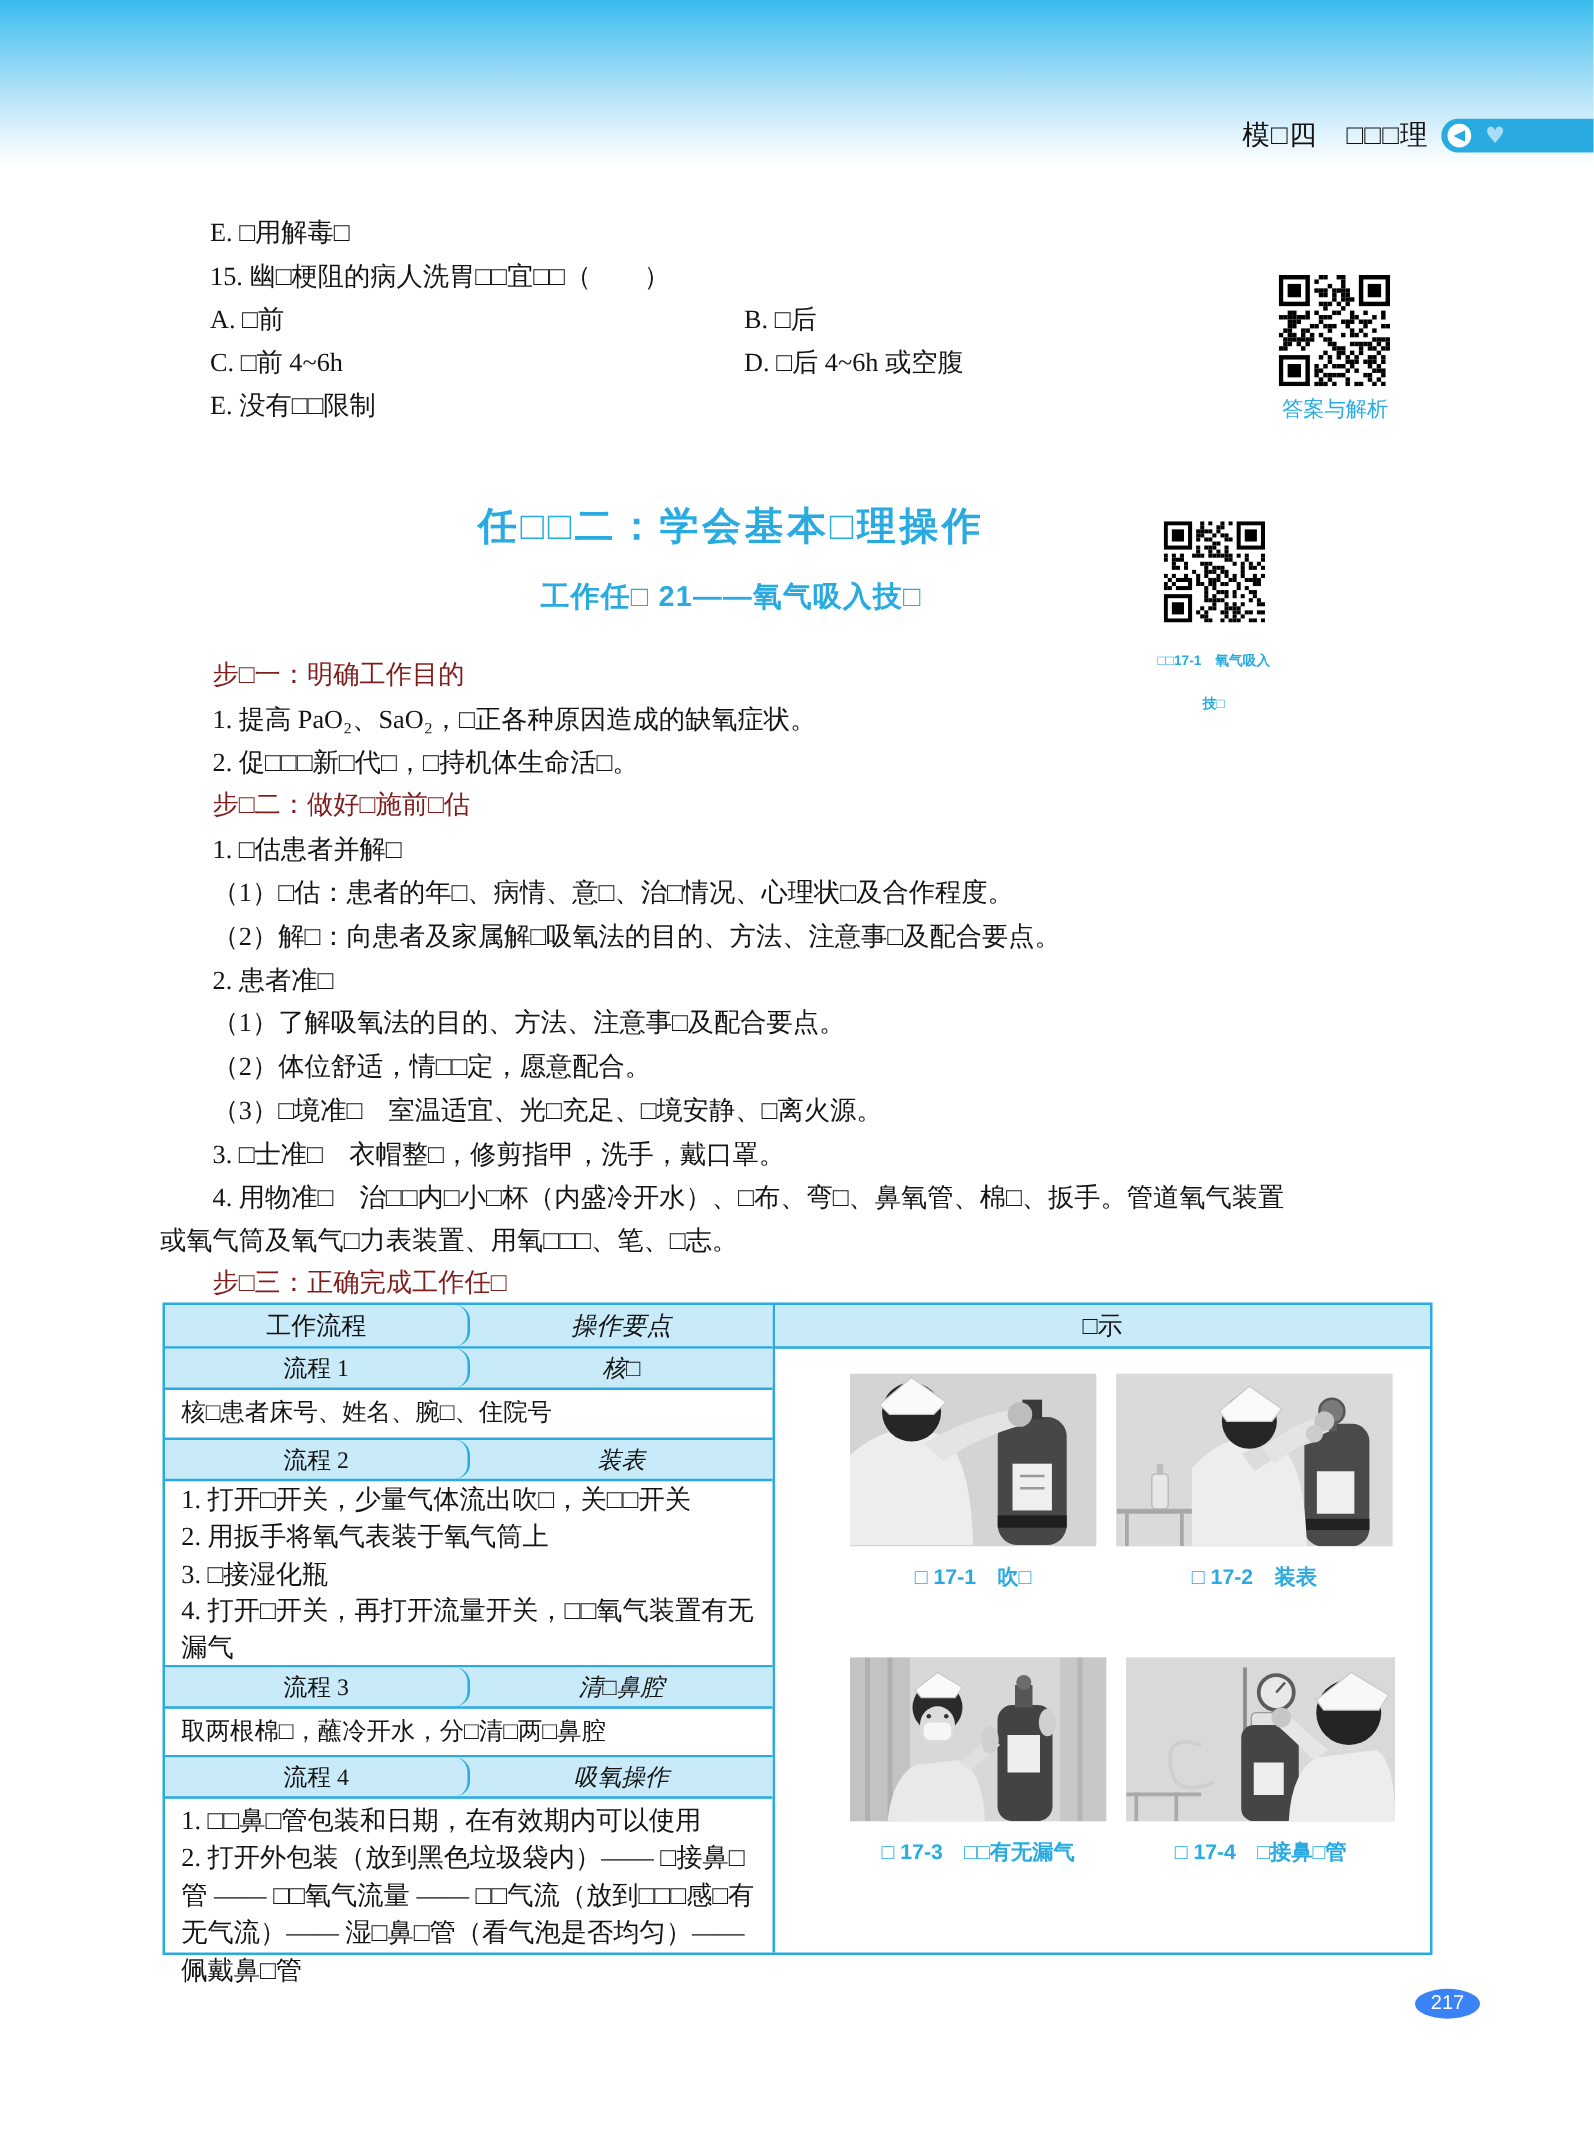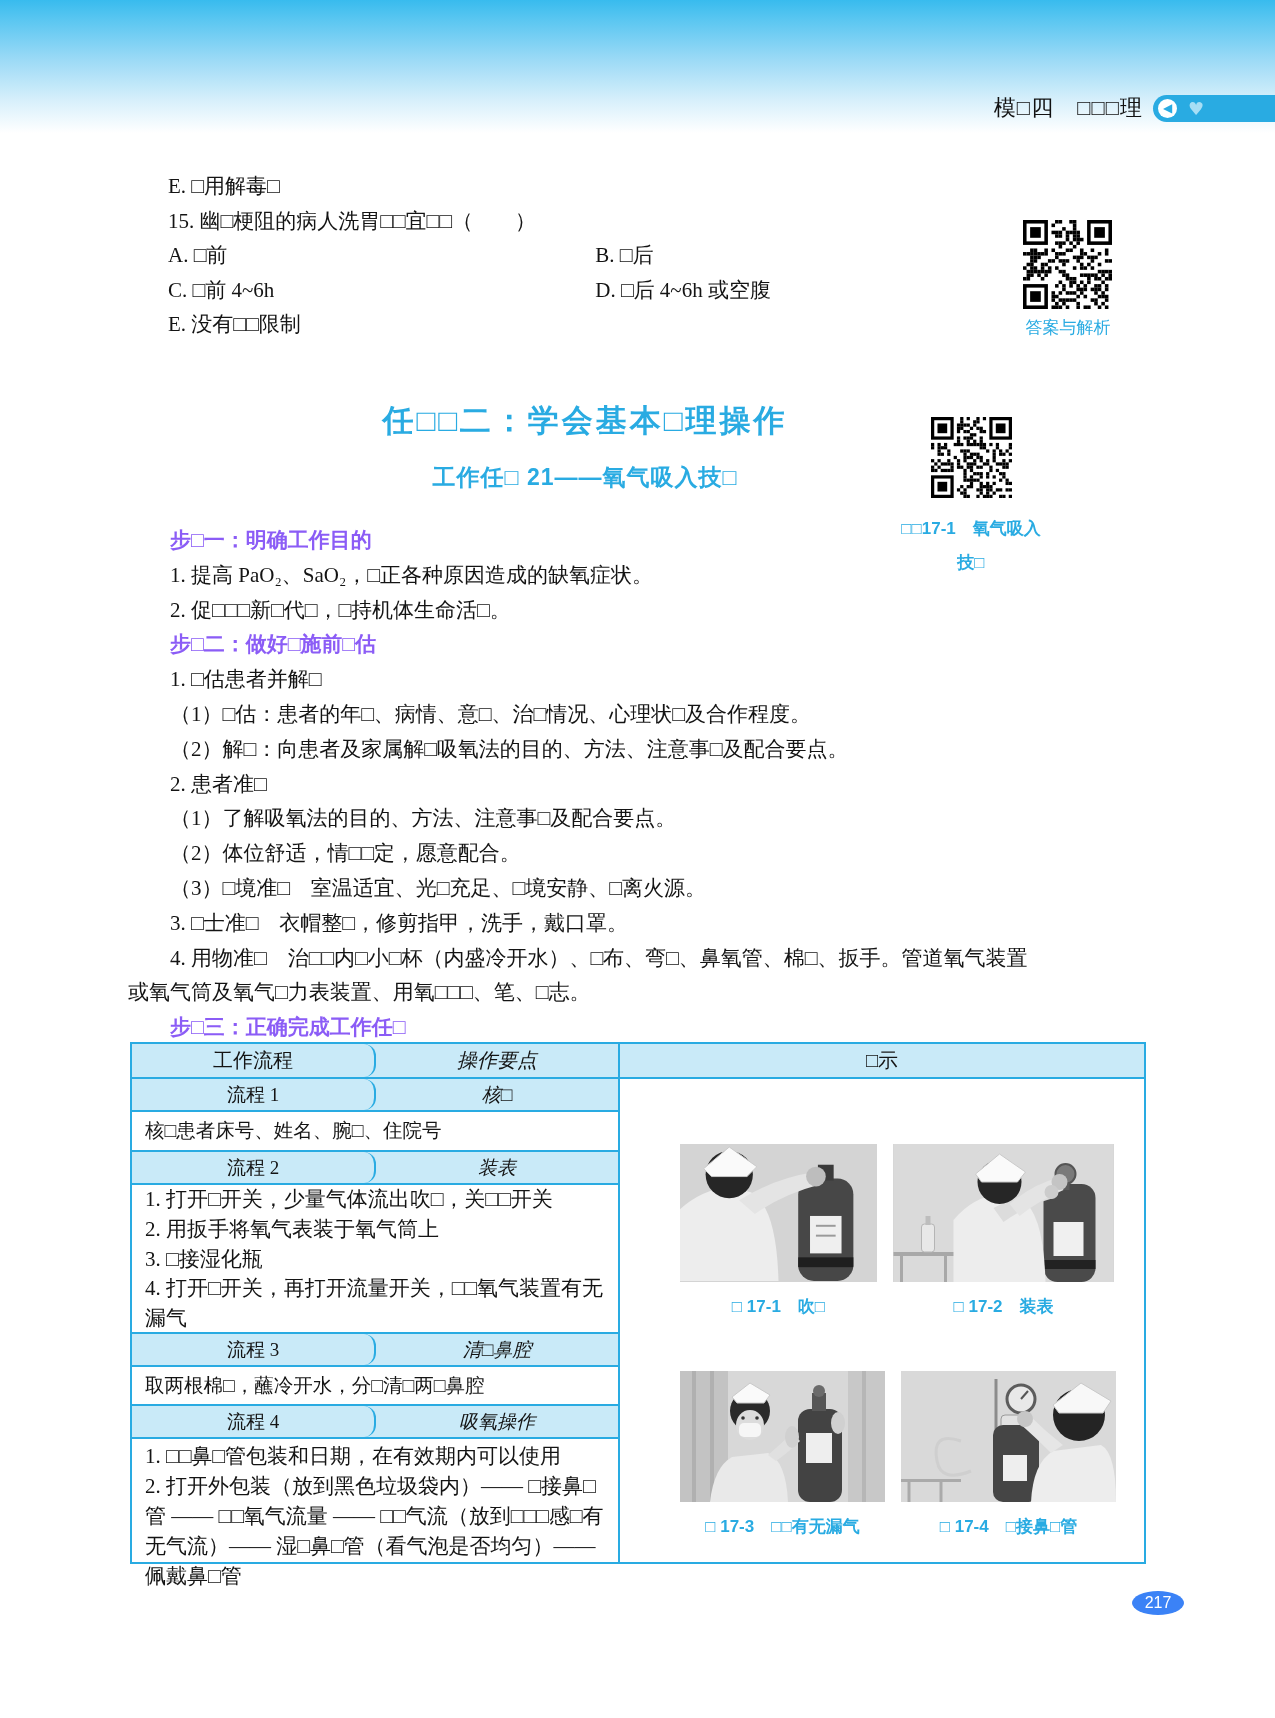--- a/index.html
+++ b/index.html
@@ -20,30 +20,30 @@
   .quiz .ln{padding-left:40px;white-space:nowrap;}
   .quiz .colA{display:inline-block;width:422px;}
   
   .qr{position:absolute;background:#fff;}
   .qr svg{width:100%;height:100%;display:block;}
   .qr1{left:1023px;top:220px;width:89px;height:89px;}
   .qr1cap{position:absolute;left:1001px;top:316px;width:134px;text-align:center;color:#29abe2;
           font-family:"Liberation Sans",sans-serif;font-size:17px;}
   .qr2{left:931px;top:417px;width:81px;height:81px;}
   .qr2cap{position:absolute;left:868px;top:512px;width:206px;text-align:center;color:#29abe2;
-          font-family:"Liberation Sans",sans-serif;font-weight:bold;font-size:17px;line-height:34px;}
+          font-family:"Liberation Sans",sans-serif;font-weight:bold;font-size:11px;line-height:34px;}
   
   .main-title{position:absolute;top:368px;left:128px;width:914px;text-align:center;color:#29abe2;
               font-family:"Liberation Sans",sans-serif;font-weight:bold;font-size:31px;letter-spacing:3px;margin-top:32px;}
   .sub-title{position:absolute;top:462px;left:128px;width:914px;text-align:center;color:#29abe2;
              font-family:"Liberation Sans",sans-serif;font-weight:bold;font-size:23px;letter-spacing:1px;}
   
   .body-block{position:absolute;top:523px;left:128px;width:918px;font-size:21px;line-height:34.8px;}
   .body-block p{margin:0;text-indent:42px;}
-  .sh{color:#8b5cf6;font-family:"Liberation Sans",sans-serif;font-weight:bold;}
+  .sh{color:#7f1d1d;font-family:"Liberation Sans",sans-serif;font-weight:normal;}
   
   .worktable{position:absolute;top:1042px;left:130px;width:1016px;height:522px;box-sizing:border-box;
              border:2px solid #29abe2;display:flex;background:#fff;}
   .wt-left{flex:0 0 488px;width:488px;border-right:2px solid #29abe2;box-sizing:border-box;display:flex;flex-direction:column;}
   .wt-row{box-sizing:border-box;border-bottom:2px solid #29abe2;}
   .wt-row:last-child{border-bottom:none;}
   .rhead{height:35px;background:#c9eaf8;display:flex;}
   .rsub{height:33px;background:#c9eaf8;display:flex;}
   .rhead .cc,.rsub .cc{display:flex;align-items:center;justify-content:center;box-sizing:border-box;border-radius:12px;}
   .cc1{width:244px;border-right:2px solid #29abe2;}
@@ -52,21 +52,21 @@
   .rsub .cc{font-size:19px;}
   .rtext{height:40px;line-height:38px;padding-left:13px;font-size:19.5px;white-space:nowrap;}
   .rtext40{height:39px;line-height:37px;}
   .rlist{padding:0 8px 0 13px;font-size:21px;line-height:29.8px;}
   .rlist.h149{height:149px;}
   .rlist.h123{height:123px;padding-top:2px;line-height:30px;}
   .wt-right{flex:1;display:flex;flex-direction:column;}
   .c3head{height:35px;background:#c9eaf8;border-bottom:2px solid #29abe2;display:flex;align-items:center;justify-content:center;
           font-family:"Liberation Sans",sans-serif;font-size:20px;box-sizing:border-box;}
   .figcell{flex:1;padding:20px 26px 0 60px;box-sizing:border-box;}
-  .figrow{display:flex;gap:16px;margin-top:45px;}
+  .figrow{display:flex;gap:16px;}
   .figrow.second{margin-top:53px;}
   .figrow figure{margin:0;}
   .figrow svg{display:block;background:#d4d4d4;}
   .figcap{margin-top:13px;text-align:center;color:#29abe2;font-family:"Liberation Sans",sans-serif;
           font-weight:bold;font-size:17px;white-space:nowrap;}
   
   .pagenum{position:absolute;left:1132px;top:1591px;width:52px;height:24px;background:#3b82f6;border-radius:50%;
            color:#fff;font-family:"Liberation Sans",sans-serif;font-size:16px;line-height:24px;text-align:center;}
 </style>
 </head>

